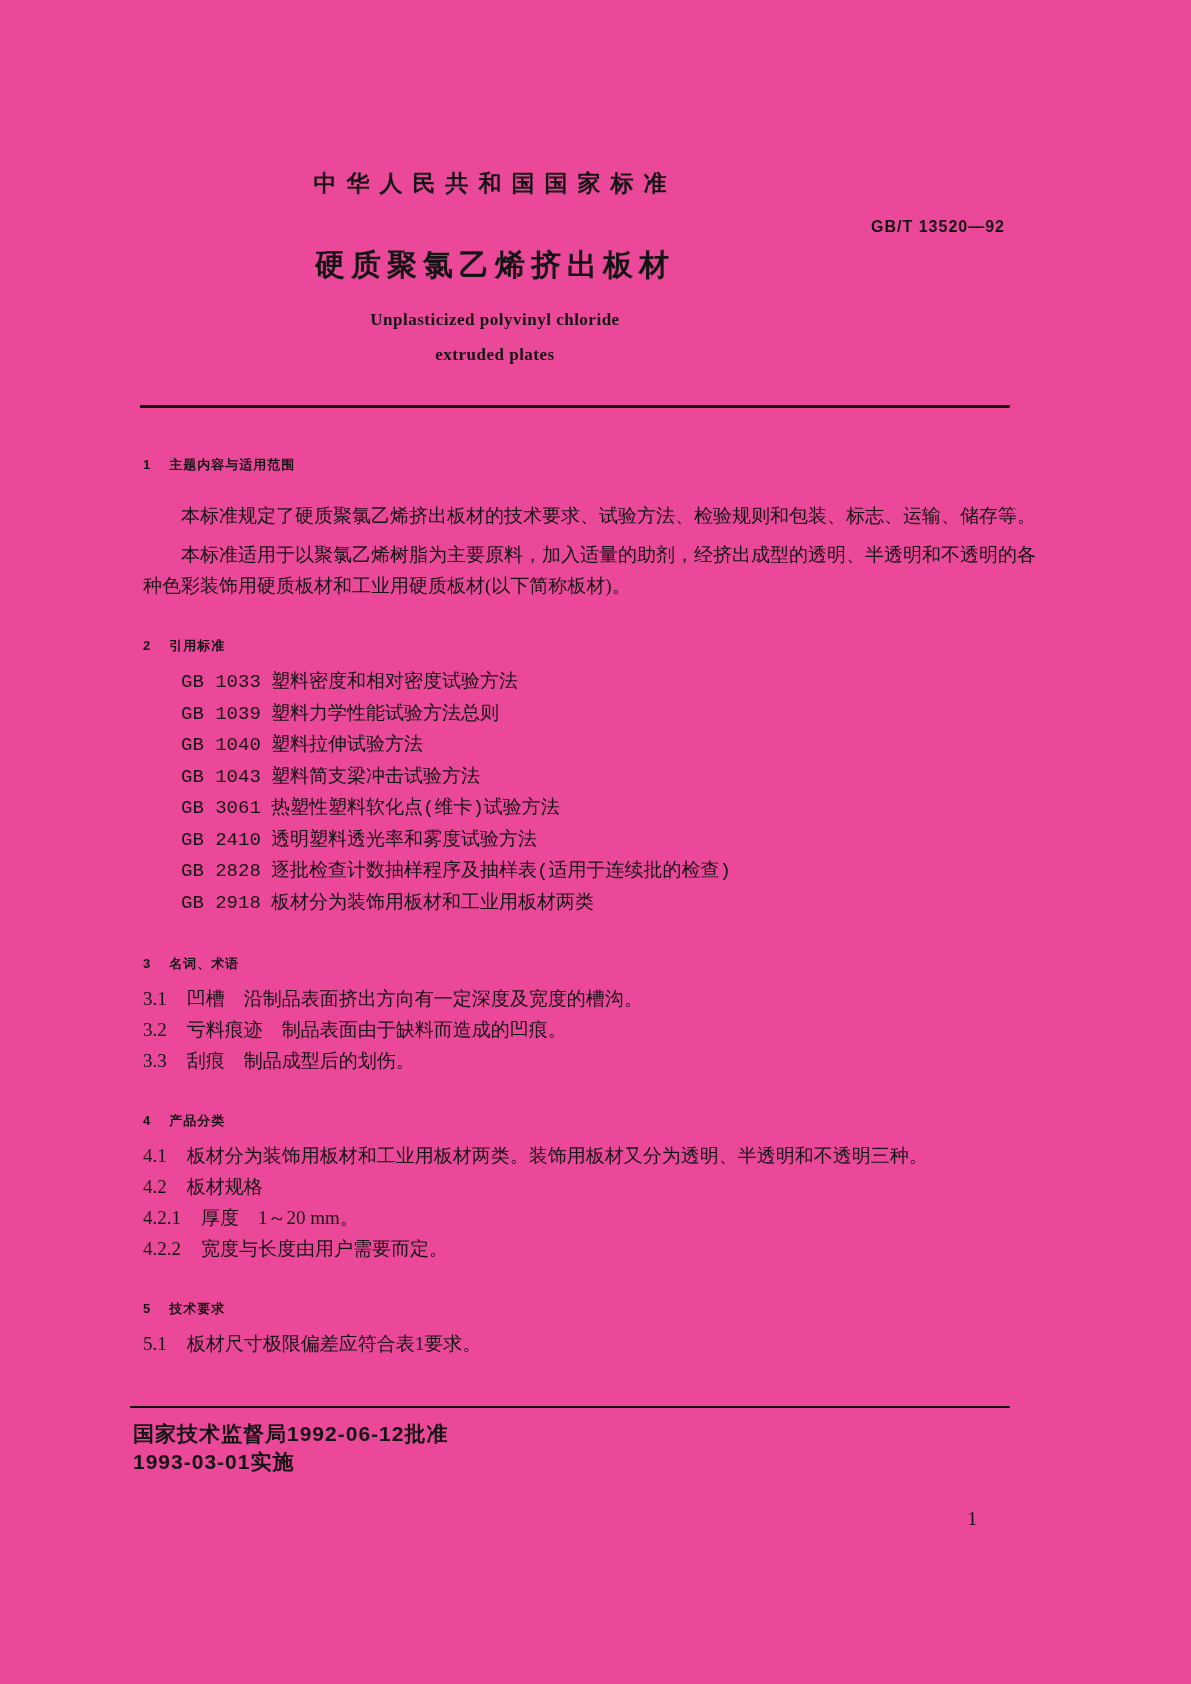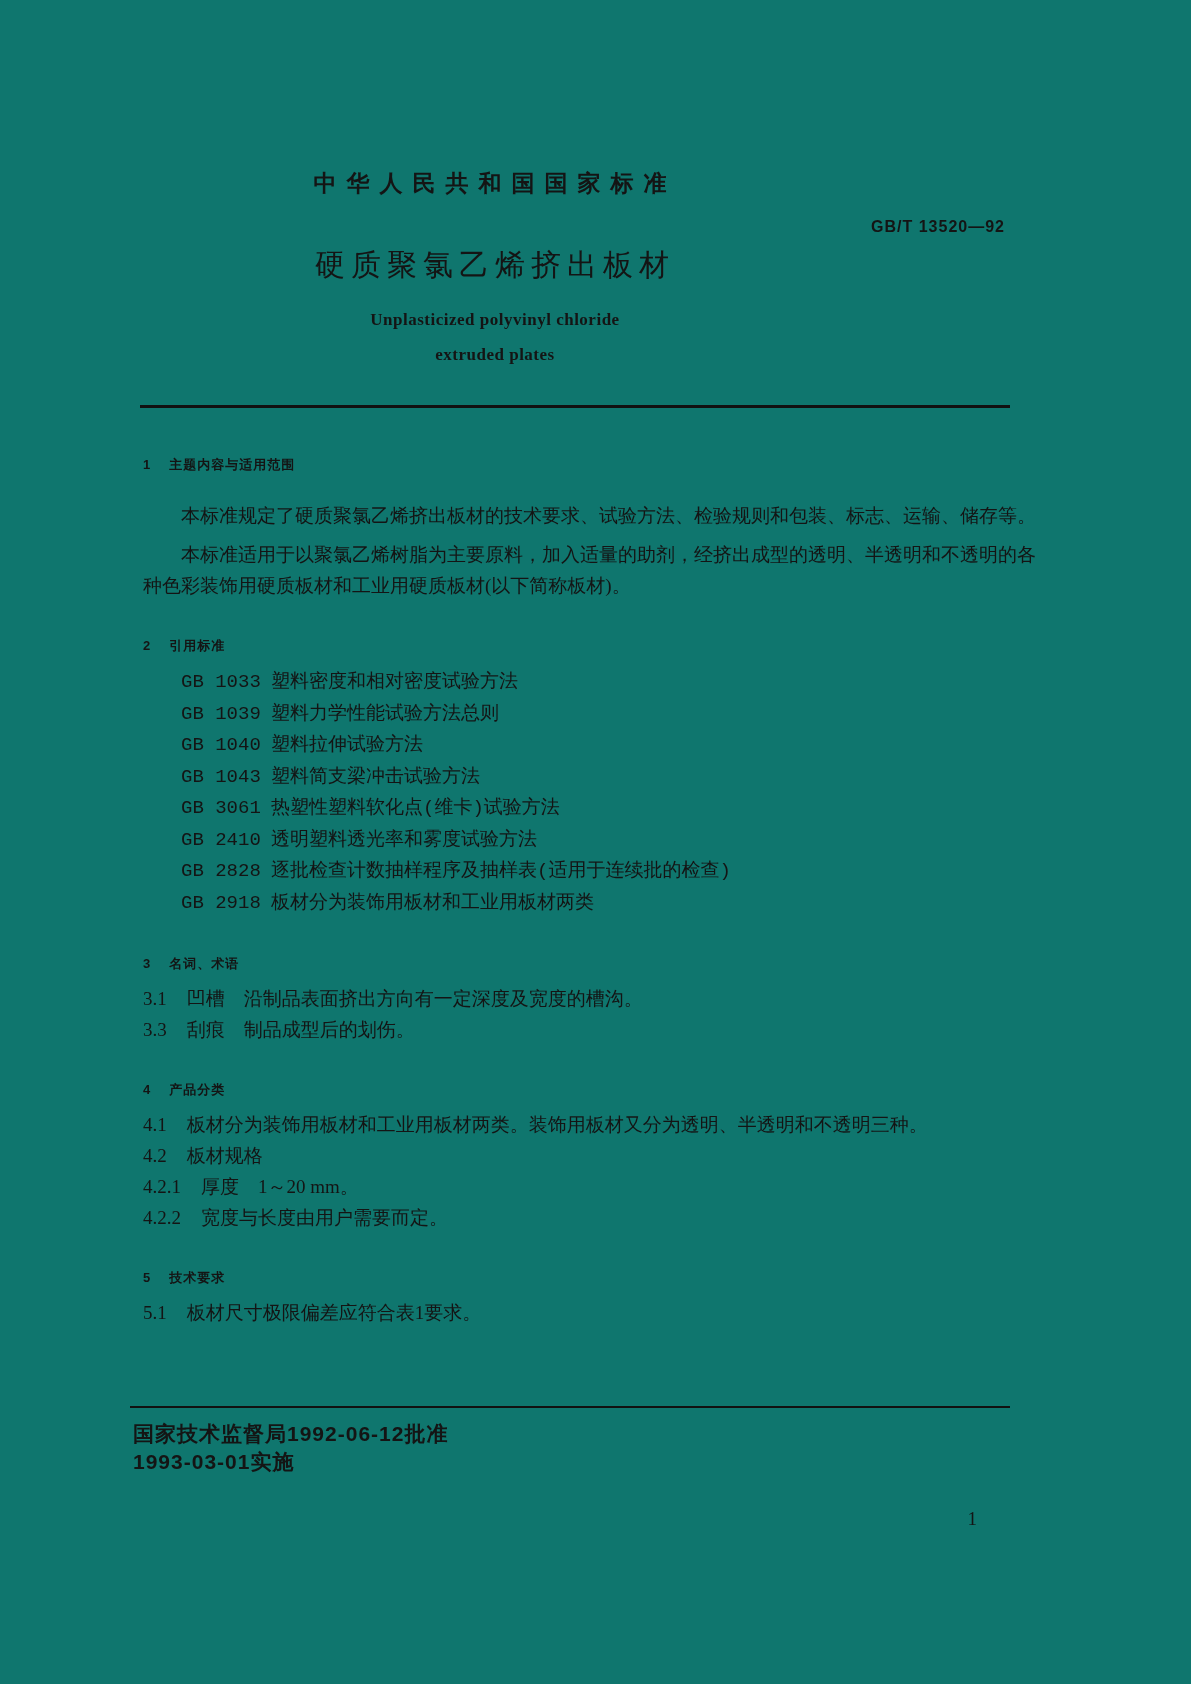--- a/index.html
+++ b/index.html
@@ -3,21 +3,21 @@
 <meta charset="utf-8">
 <style>
   * { margin: 0; padding: 0; box-sizing: border-box; }
   html, body { background: #ffffff; }
   body { font-family: "Liberation Serif", serif; color: #141414; }
 
   .page {
     position: relative;
     width: 1191px;
     height: 1684px;
-    background: #0f766e;
+    background: #ec4899;
     overflow: hidden;
   }
 
   
   .doc-header { position: relative; padding-top: 168px; }
 
   .center-col {
     width: 710px;
     margin-left: 140px;
     text-align: center;
@@ -25,21 +25,21 @@
 
   .std-label {
     font-family: "Liberation Sans", sans-serif;
     font-weight: bold;
     font-size: 23px;
     letter-spacing: 10px;
   }
 
   .title-zh {
     font-family: "Liberation Sans", sans-serif;
-    font-weight: normal;
+    font-weight: bold;
     font-size: 30px;
     letter-spacing: 6px;
     margin-top: 46px;
   }
 
   .std-code {
     position: absolute;
     right: 186px;
     top: 218px;
     font-family: "Liberation Sans", sans-serif;
@@ -167,20 +167,23 @@
     </div>
 
     <div class="sec-head">
       <span class="sec-num">3</span><span>名词、术语</span>
     </div>
     <div class="item-list">
       <div class="item-row">
         <span class="item-num">3.1</span><span>凹槽　沿制品表面挤出方向有一定深度及宽度的槽沟。</span>
       </div>
       <div class="item-row">
+        <span class="item-num">3.2</span><span>亏料痕迹　制品表面由于缺料而造成的凹痕。</span>
+      </div>
+      <div class="item-row">
         <span class="item-num">3.3</span><span>刮痕　制品成型后的划伤。</span>
       </div>
     </div>
 
     <div class="sec-head">
       <span class="sec-num">4</span><span>产品分类</span>
     </div>
     <div class="item-list">
       <div class="item-row">
         <span class="item-num">4.1</span><span>板材分为装饰用板材和工业用板材两类。装饰用板材又分为透明、半透明和不透明三种。</span>

